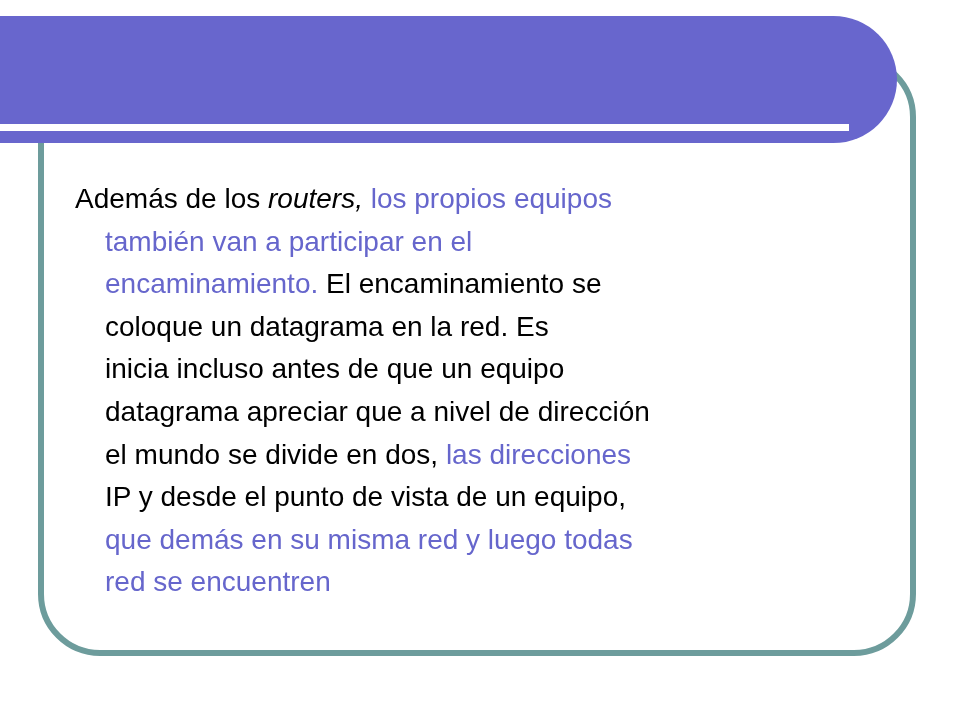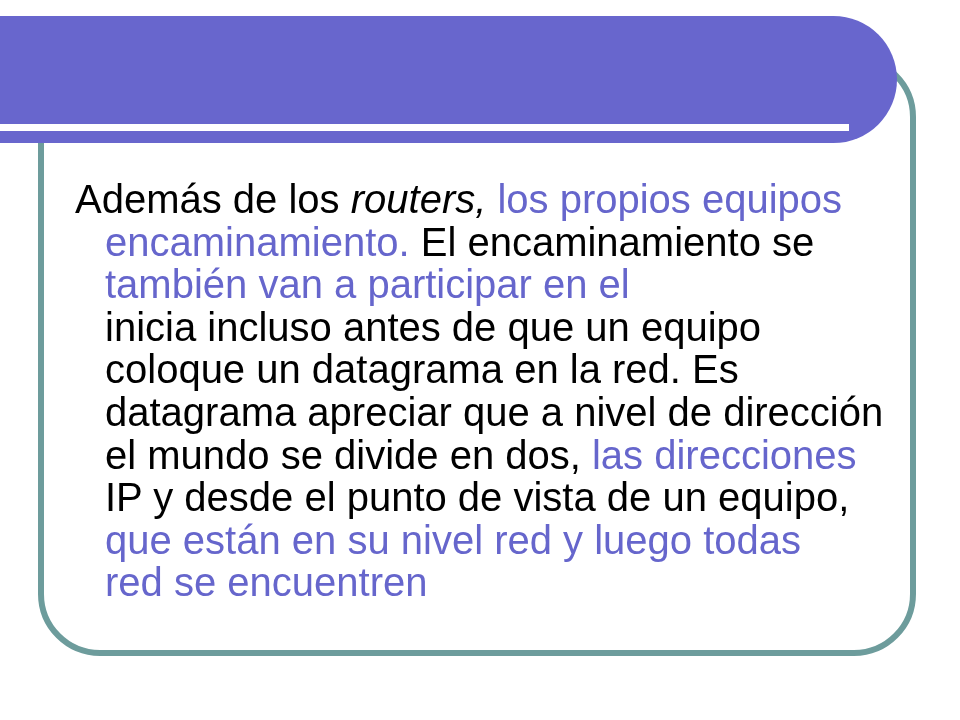--- a/index.html
+++ b/index.html
@@ -46,21 +46,21 @@
     width: 849px;
     height: 7px;
     background: var(--divider, #ffffff);
     z-index: 3;
   }
   .body-text {
     position: absolute;
     left: 105px;
     top: 178px;
     width: 820px;
-    font-size: 40px;
+    font-size: 28px;
     line-height: 42.6px;
     color: var(--text-black, #000000);
     z-index: 4;
   }
   .body-text .line {
     white-space: nowrap;
   }
   .body-text .line.first {
     text-indent: -30px; 
   }
@@ -76,34 +76,34 @@
   <div class="frame"></div>
 
   <div class="banner"></div>
 
   <div class="divider"></div>
 
   <div class="body-text">
 
     <div class="line first"><span class="black">Además de los </span><span class="black italic">routers,</span><span class="purple"> los propios equipos</span></div>
 
+    <div class="line"><span class="purple">también van a participar en el</span></div>
+
     <div class="line"><span class="purple">encaminamiento. </span><span class="black">El encaminamiento se</span></div>
 
-    <div class="line"><span class="purple">también van a participar en el</span></div>
+    <div class="line"><span class="black">coloque un datagrama en la red. Es</span></div>
 
     <div class="line"><span class="black">inicia incluso antes de que un equipo</span></div>
-
-    <div class="line"><span class="black">coloque un datagrama en la red. Es</span></div>
 
     <div class="line"><span class="black">datagrama apreciar que a nivel de dirección</span></div>
 
     <div class="line"><span class="black">el mundo se divide en dos, </span><span class="purple">las direcciones</span></div>
 
     <div class="line"><span class="black">IP y desde el punto de vista de un equipo,</span></div>
 
-    <div class="line"><span class="purple">que están en su nivel red y luego todas</span></div>
+    <div class="line"><span class="purple">que demás en su misma red y luego todas</span></div>
 
 
     <div class="line"><span class="purple">red se encuentren</span></div>
 
   </div>
 
 </div>
 
 </body></html>

